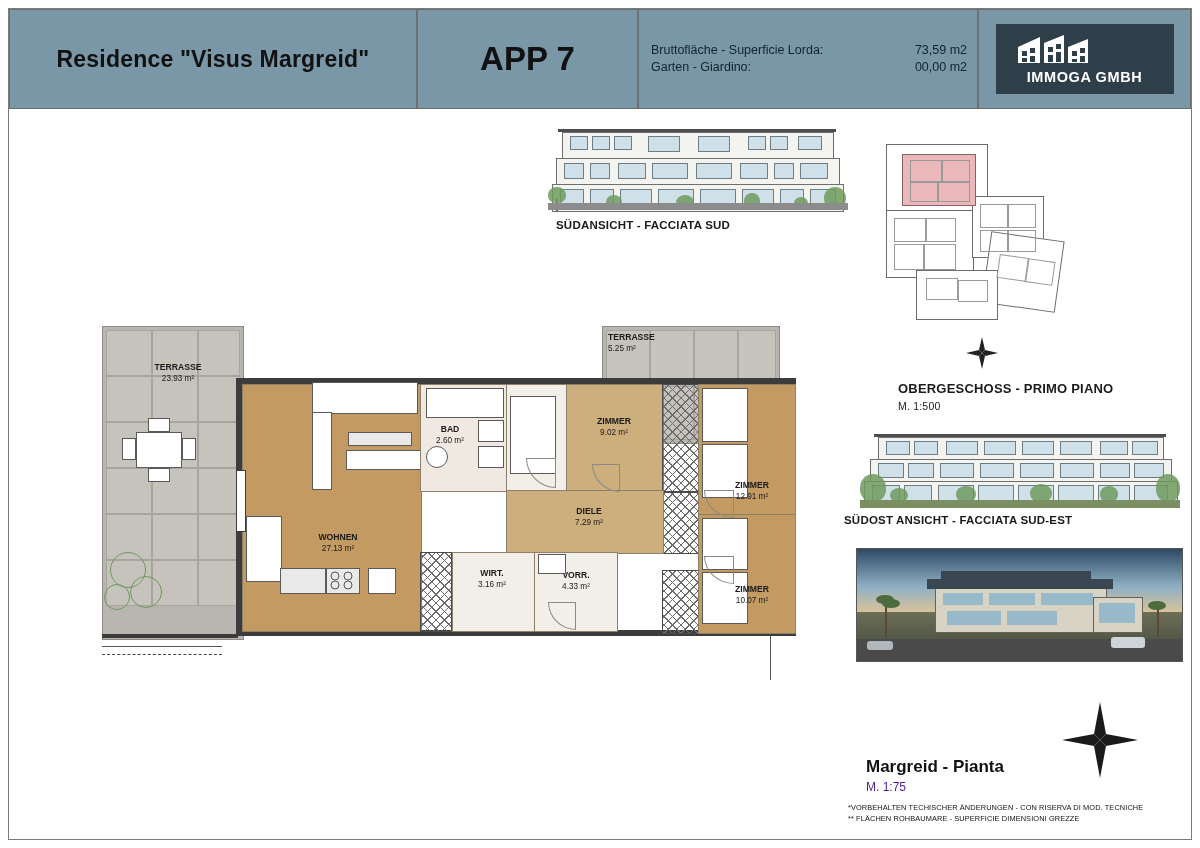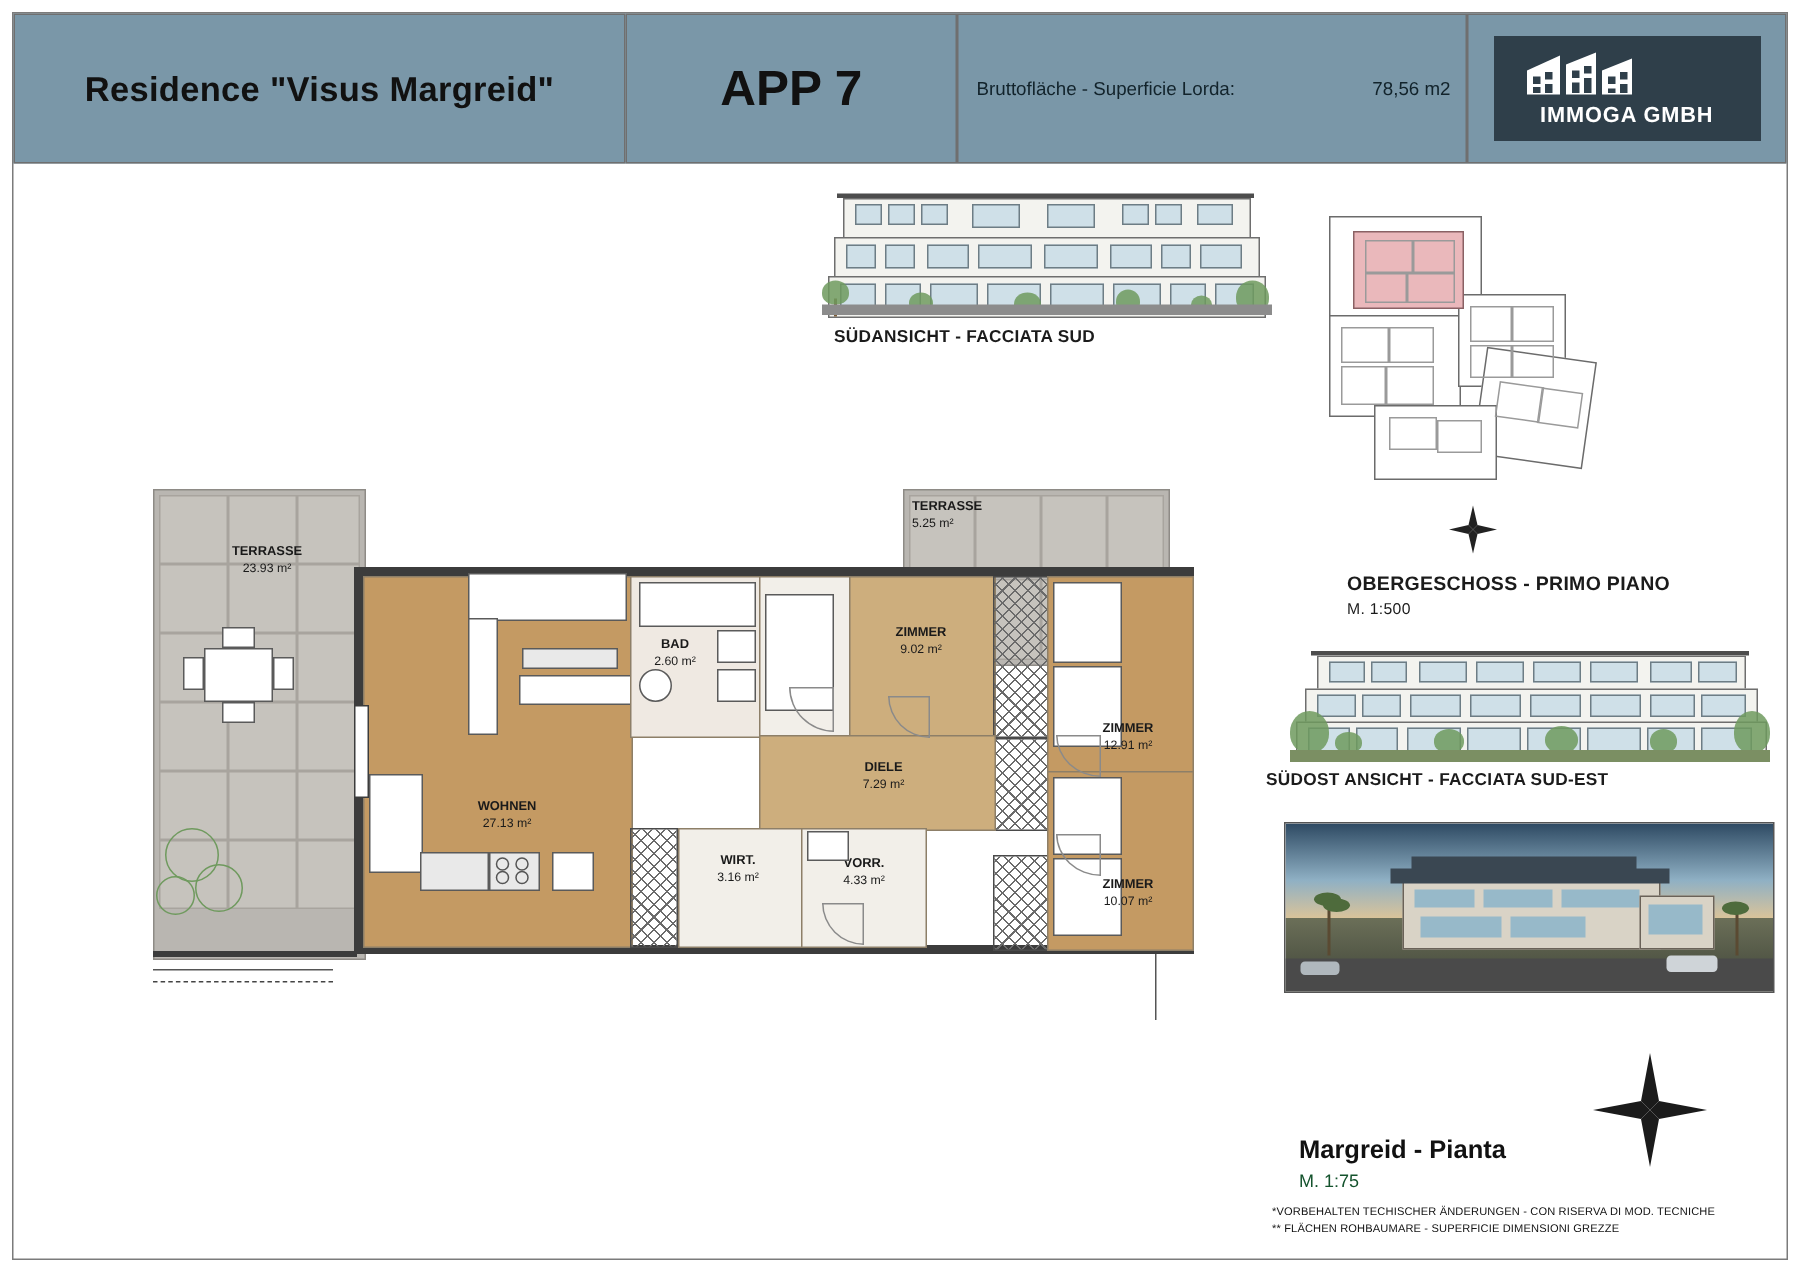--- a/index.html
+++ b/index.html
@@ -57,21 +57,21 @@
   .road{position:absolute;left:0;bottom:0;width:100%;height:22%;background:#4a4a4a;}
   .rbld{position:absolute;background:#d9d3c6;border:1px solid #6a6258;}
   .rroof{position:absolute;background:#3a4752;}
   .rglass{position:absolute;background:#8fb6c9;opacity:.9;}
   .palm{position:absolute;width:2px;background:#5a4a32;}
   .palmtop{position:absolute;width:18px;height:9px;border-radius:50%;background:#4e6b3c;}
   .car{position:absolute;background:#cfd4d8;border-radius:3px;}
 
   
   .gr-title{position:absolute;left:866px;top:757px;font-size:17px;font-weight:bold;color:#111;}
-  .gr-scale{position:absolute;left:866px;top:780px;font-size:12px;color:#14532d;text-align:center;}
+  .gr-scale{position:absolute;left:866px;top:780px;font-size:12px;color:#4c1d95;text-align:center;}
   .note1{position:absolute;left:848px;top:803px;font-size:7.4px;color:#111;letter-spacing:.1px;}
   .note2{position:absolute;left:848px;top:814px;font-size:7.4px;color:#111;letter-spacing:.1px;}
 
   
   .plan{position:absolute;left:96px;top:320px;width:700px;height:370px;}
   .terr{position:absolute;background:#b9b6b1;border:1px solid #8e8b86;}
   .terr-tile{position:absolute;background:#c6c3bd;border:1px solid #a8a49e;}
   .room{position:absolute;border:1px solid #8d7f68;}
   .wood{background:#c49a63;}
   .wood2{background:#cdae7d;}
@@ -99,21 +99,25 @@
   <div class="hdr">
     <div class="hdr-cell hdr-title">
       <span>Residence "Visus Margreid"</span>
     </div>
     <div class="hdr-cell hdr-app">
       <span>APP 7</span>
     </div>
     <div class="hdr-cell hdr-areas">
       <div class="arow">
         <div class="k">Bruttofläche - Superficie Lorda:</div>
-        <div class="v">78,56 m2</div>
+        <div class="v">73,59 m2</div>
+      </div>
+      <div class="arow">
+        <div class="k">Garten - Giardino:</div>
+        <div class="v">00,00 m2</div>
       </div>
     </div>
     <div class="hdr-cell hdr-logo">
       <div class="logo-box">
         <div class="logo-mark">
           <svg width="150" height="34" viewBox="0 0 150 34">
             <g fill="#ffffff">
               <polygon points="8,30 8,14 30,4 30,30"></polygon>
               <polygon points="34,30 34,10 54,2 54,30"></polygon>
               <polygon points="58,30 58,14 78,6 78,30"></polygon>

